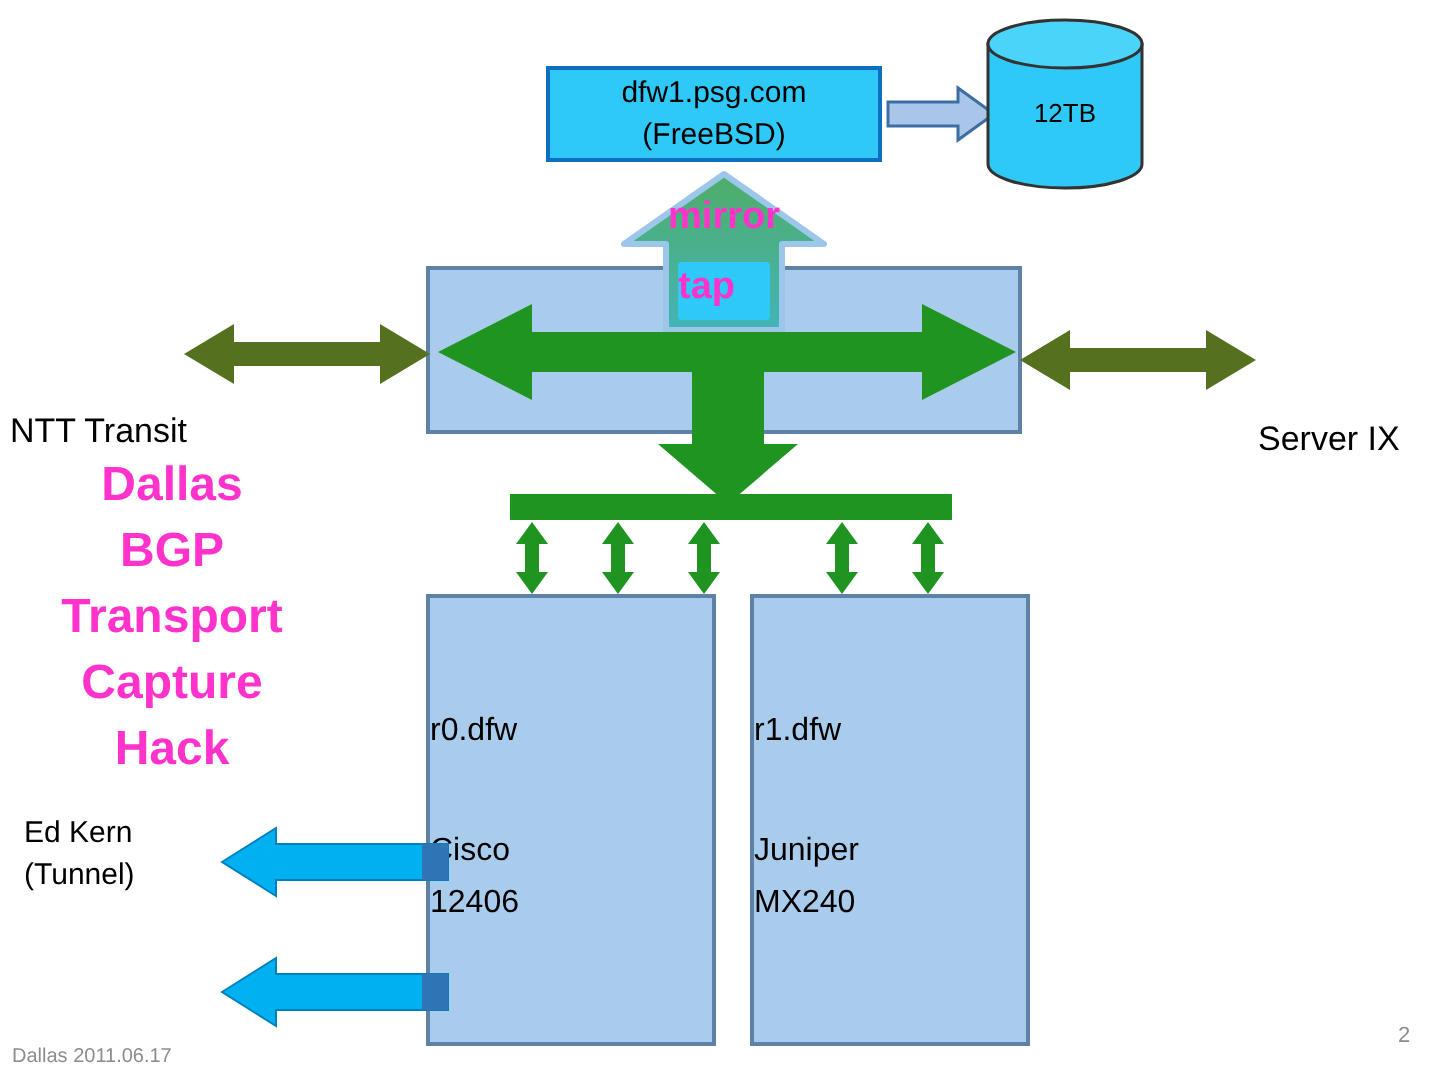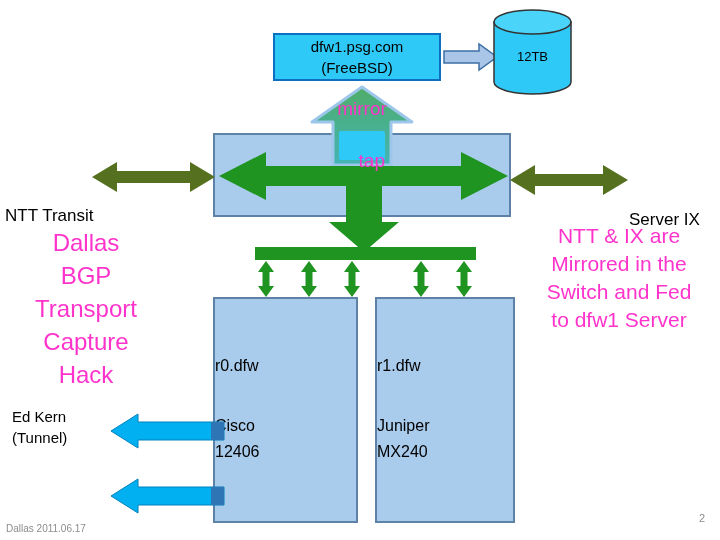--- a/index.html
+++ b/index.html
@@ -29,37 +29,37 @@
     text-align: center; font-size: 15px; line-height: 21px;
   }
   .switch-box { left: 213px; top: 133px; width: 298px; height: 84px; }
   .router-box {
     top: 297px; width: 145px; height: 226px;
     font-size: 16px;
   }
   .router-box .r-name { margin-top: 58px; }
   .router-box .r-vendor { margin-top: 42px; }
   .router-box .r-model { margin-top: 8px; }
-  .magenta { color: #FF33CC; font-weight: normal; }
+  .magenta { color: #FF33CC; font-weight: bold; }
   .title-block {
     left: 5px; top: 226px; width: 162px;
     text-align: center; font-size: 24px; line-height: 33px;
   }
   .note-block {
     left: 519px; top: 222px; width: 200px;
     text-align: center; font-size: 21px; line-height: 28px;
   }
   .link-label { font-size: 17px; white-space: nowrap; margin-top: 40px; }
   .side-label { width: 94px; text-align: left; font-size: 15px; line-height: 21px; }
   .mirror-label {
     left: 312px; top: 98px; width: 100px; text-align: center;
     font-size: 19px;
   }
   .tap-label {
-    left: 339px; top: 150px; width: 46px; text-align: right;
+    left: 339px; top: 133px; width: 46px; text-align: left;
     font-size: 19px;
   }
   .storage-label { left: 494px; top: 49px; width: 77px; text-align: center; font-size: 13px; }
   .footer-date { left: 6px; top: 523px; font-size: 10px; color: #8C8C8C; }
   .page-num { left: 699px; top: 512px; font-size: 11px; color: #8C8C8C; }
   svg.overlay { left: 0; top: 0; pointer-events: none; }
 </style>
 </head>
 <body>
 
@@ -131,26 +131,20 @@
   <div class="abs link-label" style="left:629px;top:170px;">Server IX</div>
 
   <div class="abs magenta title-block">
     <div>Dallas</div>
     <div>BGP</div>
     <div>Transport</div>
     <div>Capture</div>
     <div>Hack</div>
   </div>
 
-  <div class="abs magenta note-block">
-    <div>NTT &amp; IX are</div>
-    <div>Mirrored in the</div>
-    <div>Switch and Fed</div>
-    <div>to dfw1 Server</div>
-  </div>
 
   <div class="abs side-label" style="left:12px;top:406px;">
     <div>Ed Kern</div>
     <div>(Tunnel)</div>
   </div>
 
   <div class="abs side-label" style="left:12px;top:471px;">
   </div>
 
   <div class="abs footer-date">Dallas 2011.06.17</div>

